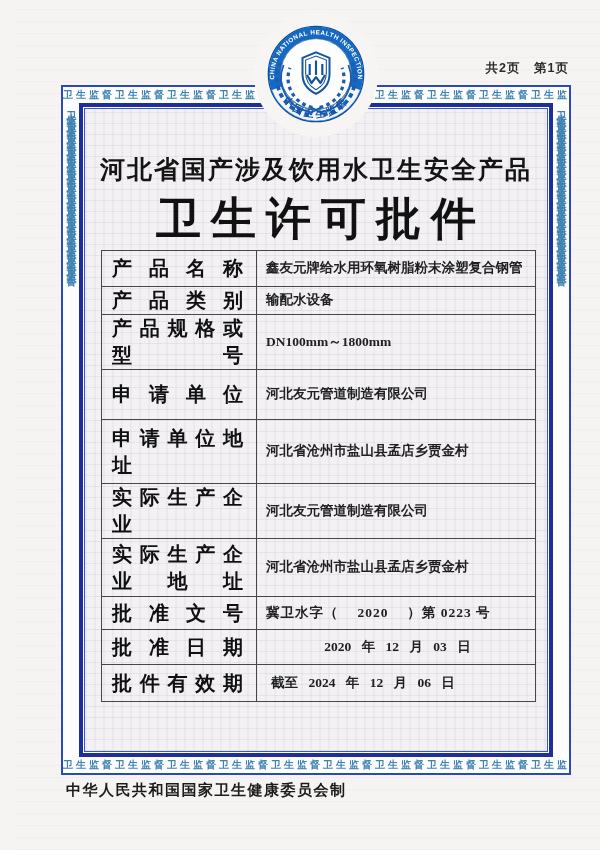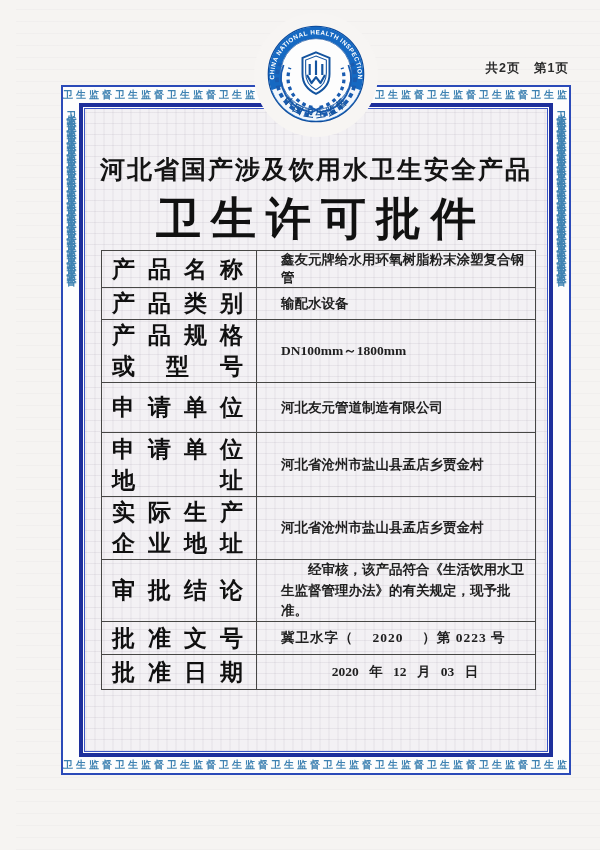--- a/index.html
+++ b/index.html
@@ -81,27 +81,27 @@
     border-collapse:collapse;table-layout:fixed;
   }
   table.cert col.c-label{width:155px;}
   table.cert td{
     border:1px solid #474745;
     vertical-align:middle;
     overflow:hidden;
   }
   td.lbl{
     font-family:"Liberation Sans",sans-serif;
-    font-weight:bold;font-size:23px;color:#101010;
+    font-weight:bold;font-size:20px;color:#101010;
     padding:0 13px 0 10px;
     text-align:justify;text-align-last:justify;
   }
   td.val{
     font-weight:bold;font-size:13.5px;color:#1f1f1f;
-    padding:0 6px 0 24px;
+    padding:0 6px 0 9px;
     line-height:1.35;
   }
   tr.r1{height:36px}tr.r2{height:22px}tr.r3{height:35px}
   tr.r4{height:50px}tr.r5{height:64px}tr.r6{height:54px}
   tr.r7{height:58px}tr.r8{height:48px}tr.r9{height:33px}
   tr.r10{height:35px}tr.r11{height:37px}
   tr.r8 td.val{text-indent:2em;line-height:1.5;padding-right:6px;}
   tr.r9 td.val{letter-spacing:1px;}
   tr.r10 td.val{text-align:center;word-spacing:7px;}
   tr.r11 td.val{padding-left:14px;word-spacing:7px;}
@@ -180,33 +180,38 @@
         <td class="val">DN100mm～1800mm</td>
       </tr>
       <tr class="r4">
         <td class="lbl">申 请 单 位</td>
         <td class="val">河北友元管道制造有限公司</td>
       </tr>
       <tr class="r5">
         <td class="lbl">申 请 单 位 地 址</td>
         <td class="val">河北省沧州市盐山县孟店乡贾金村</td>
       </tr>
+      <tr class="r6">
+        <td class="lbl">实 际 生 产 企 业</td>
+        <td class="val">河北友元管道制造有限公司</td>
+      </tr>
       <tr class="r7">
         <td class="lbl">实 际 生 产 企 业 地 址</td>
         <td class="val">河北省沧州市盐山县孟店乡贾金村</td>
       </tr>
-      <tr class="r8">
-        <td class="lbl">审 批 结 论</td>
-        <td class="val">经审核，该产品符合《生活饮用水卫生监督管理办法》的有关规定，现予批准。</td>
-      </tr>
       <tr class="r9">
         <td class="lbl">批 准 文 号</td>
         <td class="val">冀卫水字（　 2020 　）第  0223  号</td>
       </tr>
       <tr class="r10">
         <td class="lbl">批 准 日 期</td>
         <td class="val">2020 年 12 月 03 日</td>
       </tr>
+      <tr class="r11">
+        <td class="lbl">批 件 有 效 期</td>
+        <td class="val">截至 2024 年 12 月 06 日</td>
+      </tr>
     </tbody>
   </table>
 
+  <div class="footer-note">中华人民共和国国家卫生健康委员会制</div>
 
 </div>
 
 </body></html>

